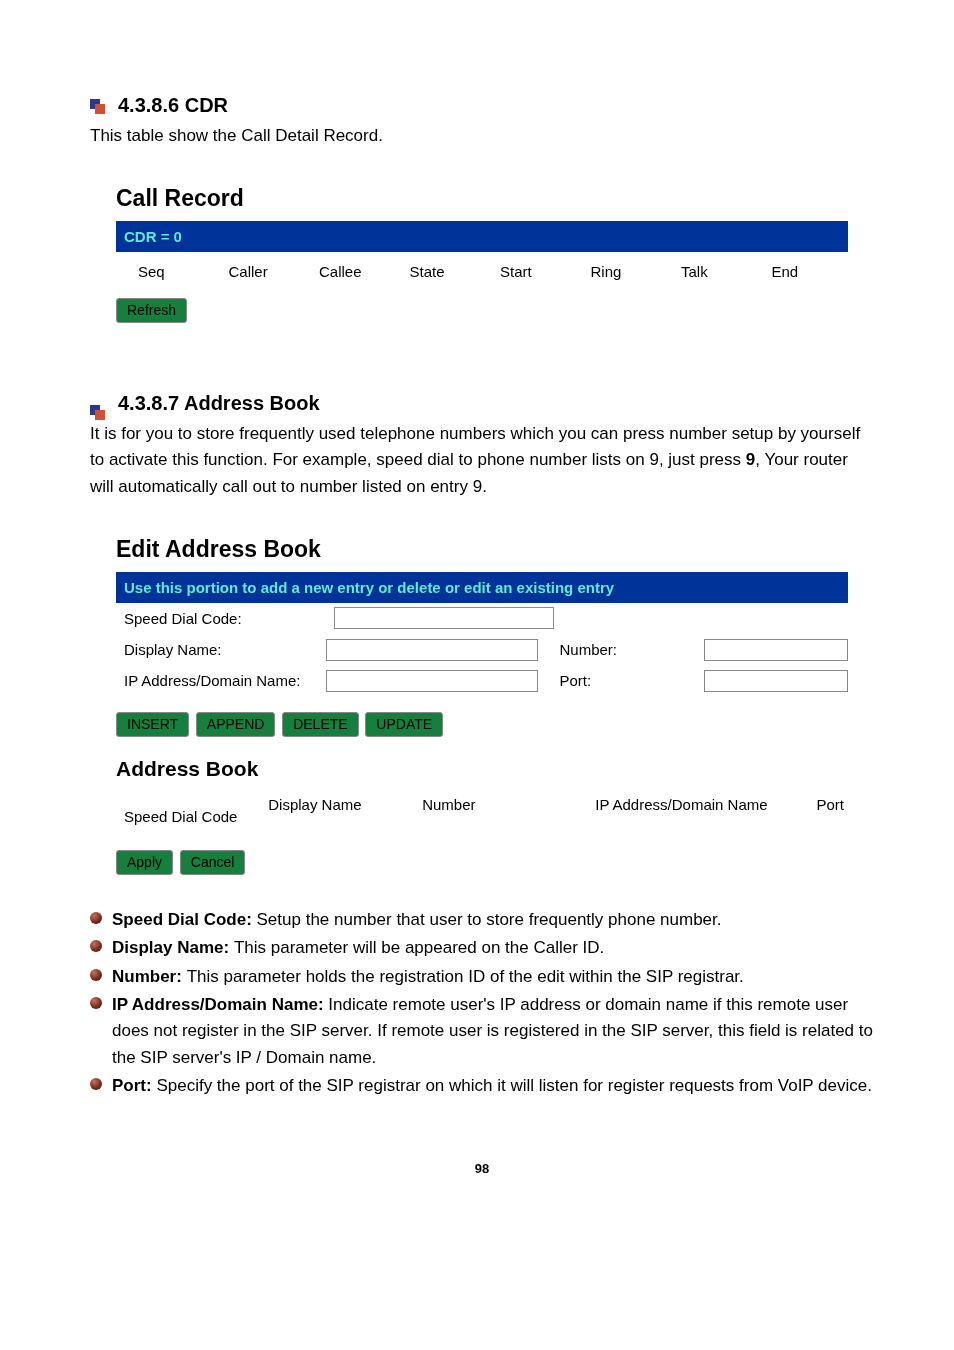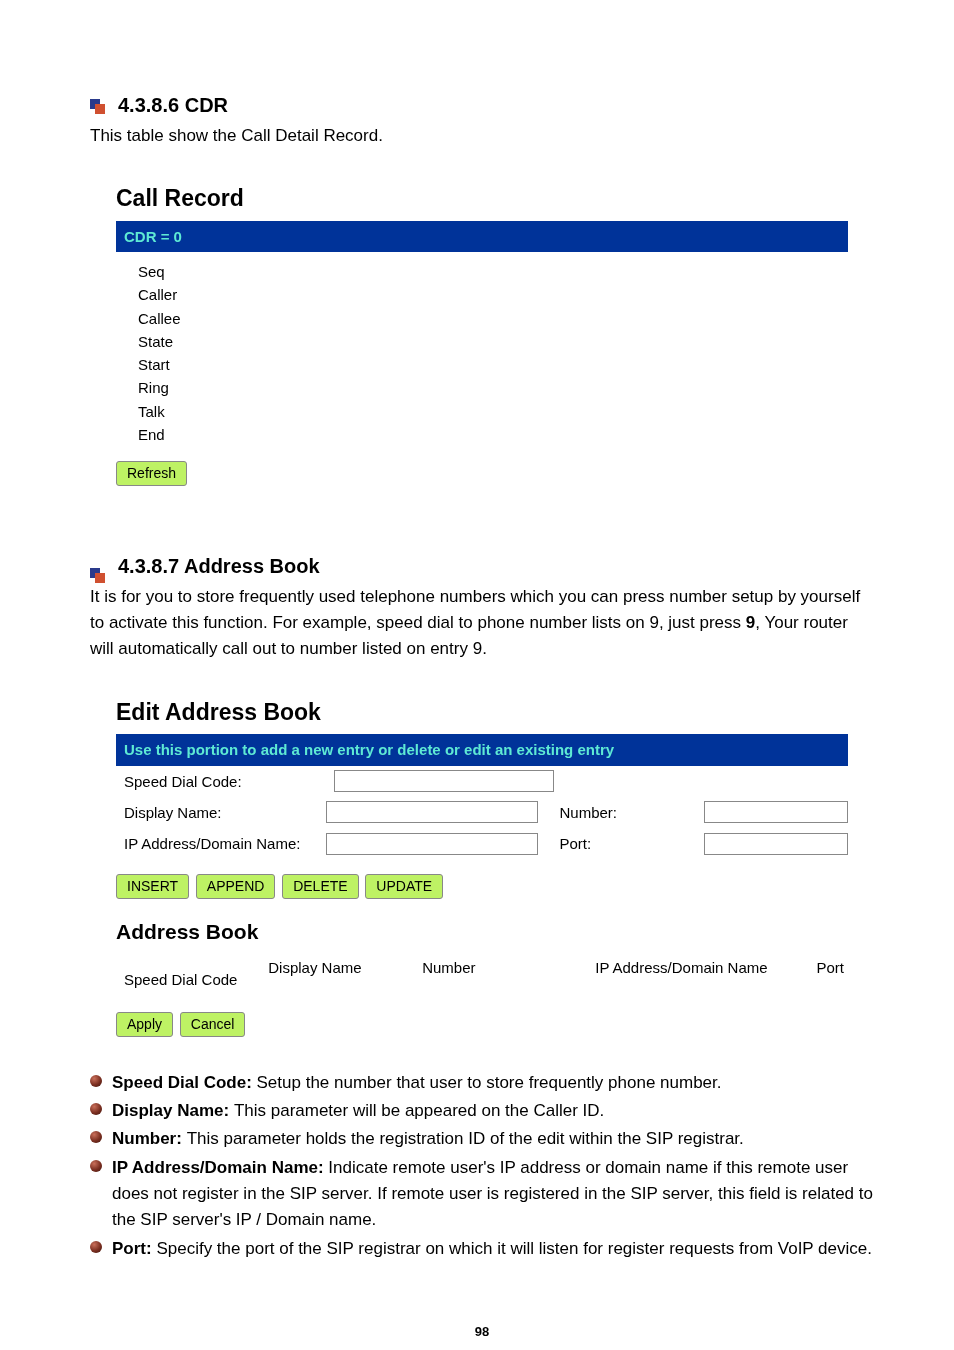--- a/index.html
+++ b/index.html
@@ -60,28 +60,27 @@
     background: #003399;
     color: #5eead4;
     font-weight: bold;
     padding: 4px 8px;
     font-size: 15px;
   }
   .cols {
     display: flex;
     padding: 8px 4px 10px 4px;
     font-size: 15px;
-    flex-direction: column;
   }
   .cols span { flex: 1; text-indent: 18px; }
   .btnrow { padding: 4px 0; }
   .btn {
     display: inline-block;
     border: 1px solid #888;
-    background: #bef264;
+    background: #15803d;
     font-size: 14px;
     padding: 2px 10px 3px 10px;
     border-radius: 3px;
     font-family: Arial, sans-serif;
     line-height: 18px;
     color: #000;
     margin-right: 2px;
   }
 
   

